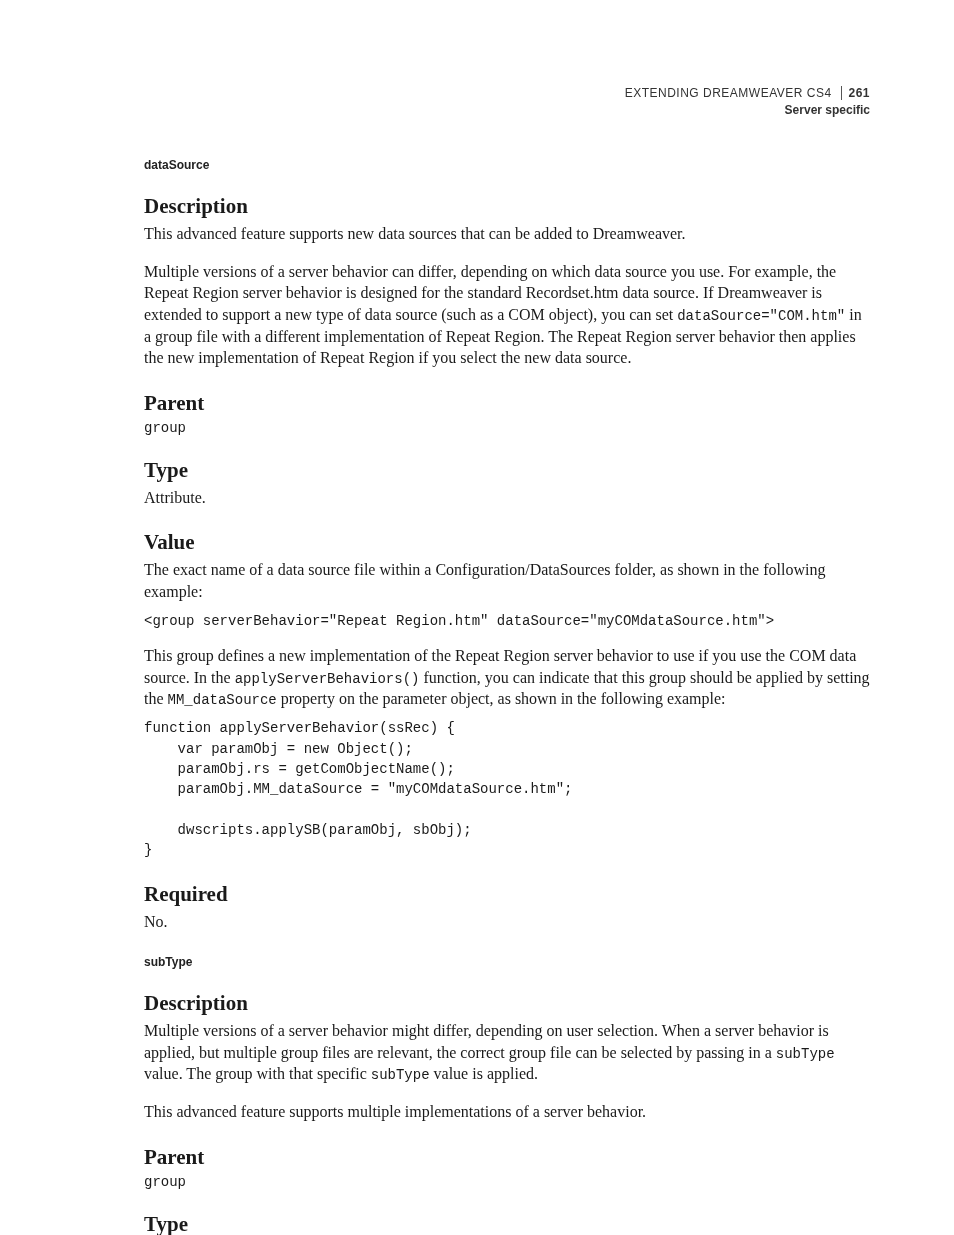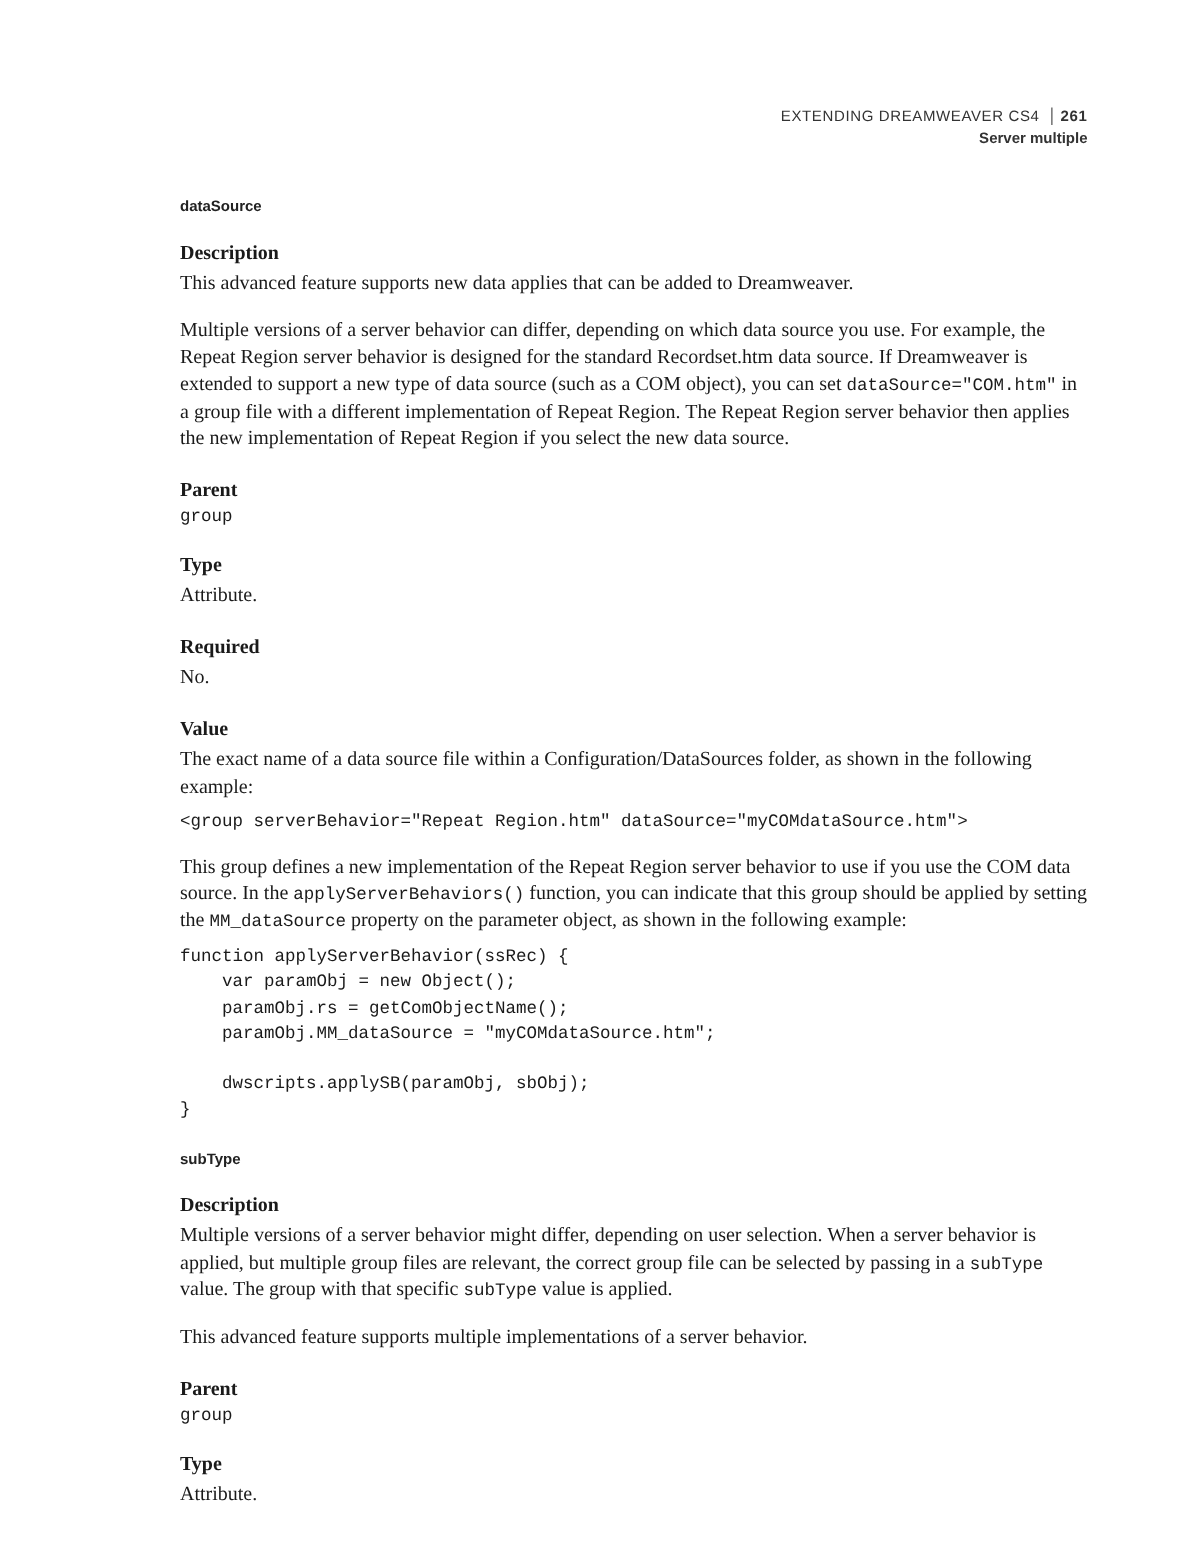--- a/index.html
+++ b/index.html
@@ -48,21 +48,21 @@
   h2.section {
     font-family: "Myriad Pro", "Helvetica Neue", Arial, sans-serif;
     font-weight: 700;
     font-size: 12px;
     margin: 0 0 22px 0;
     color: #222;
   }
   h3.subhead {
     font-family: "Minion Pro", "Times New Roman", Georgia, serif;
     font-weight: 700;
-    font-size: 16px;
+    font-size: 21px;
     margin: 0 0 4px 0;
   }
   p.body {
     font-size: 16px;
     line-height: 1.35;
     margin: 0 0 16px 0;
   }
   .block {
     margin-bottom: 22px;
   }
@@ -81,64 +81,64 @@
 </head>
 <body>
 
 <div class="page">
 
   <div class="running-header">
     <div class="line1">
       <span>EXTENDING DREAMWEAVER CS4</span>
       <span class="page-num">261</span>
     </div>
-    <div class="line2">Server multiple</div>
+    <div class="line2">Server specific</div>
   </div>
 
   <div class="content">
 
     <h2 class="section">dataSource</h2>
 
     <div class="block">
       <h3 class="subhead">Description</h3>
-      <p class="body">This advanced feature supports new data applies that can be added to Dreamweaver.</p>
+      <p class="body">This advanced feature supports new data sources that can be added to Dreamweaver.</p>
       <p class="body">
         <span>Multiple versions of a server behavior can differ, depending on which data source you use. For example, the Repeat Region server behavior is designed for the standard Recordset.htm data source. If Dreamweaver is extended to support a new type of data source (such as a COM object), you can set </span><code>dataSource="COM.htm"</code><span> in a group file with a different implementation of Repeat Region. The Repeat Region server behavior then applies the new implementation of Repeat Region if you select the new data source.</span>
       </p>
     </div>
 
     <div class="block">
       <h3 class="subhead">Parent</h3>
       <div class="code">group</div>
     </div>
 
     <div class="block">
       <h3 class="subhead">Type</h3>
       <p class="body" style="margin:0">Attribute.</p>
     </div>
 
     <div class="block">
-      <h3 class="subhead">Required</h3>
-      <p class="body" style="margin:0">No.</p>
-    </div>
-
-    <div class="block">
       <h3 class="subhead">Value</h3>
       <p class="body" style="margin-bottom:8px">The exact name of a data source file within a Configuration/DataSources folder, as shown in the following example:</p>
       <pre class="codeblock">&lt;group serverBehavior="Repeat Region.htm" dataSource="myCOMdataSource.htm"&gt;</pre>
       <p class="body" style="margin-bottom:8px">
         <span>This group defines a new implementation of the Repeat Region server behavior to use if you use the COM data source. In the </span><code>applyServerBehaviors()</code><span> function, you can indicate that this group should be applied by setting the </span><code>MM_dataSource</code><span> property on the parameter object, as shown in the following example:</span>
       </p>
       <pre class="codeblock">function applyServerBehavior(ssRec) {
     var paramObj = new Object();
     paramObj.rs = getComObjectName();
     paramObj.MM_dataSource = "myCOMdataSource.htm";
 
     dwscripts.applySB(paramObj, sbObj);
 }</pre>
+    </div>
+
+    <div class="block">
+      <h3 class="subhead">Required</h3>
+      <p class="body" style="margin:0">No.</p>
     </div>
 
     <h2 class="section" style="margin-top:10px">subType</h2>
 
     <div class="block">
       <h3 class="subhead">Description</h3>
       <p class="body">
         <span>Multiple versions of a server behavior might differ, depending on user selection. When a server behavior is applied, but multiple group files are relevant, the correct group file can be selected by passing in a </span><code>subType</code><span> value. The group with that specific </span><code>subType</code><span> value is applied.</span>
       </p>
       <p class="body">This advanced feature supports multiple implementations of a server behavior.</p>

